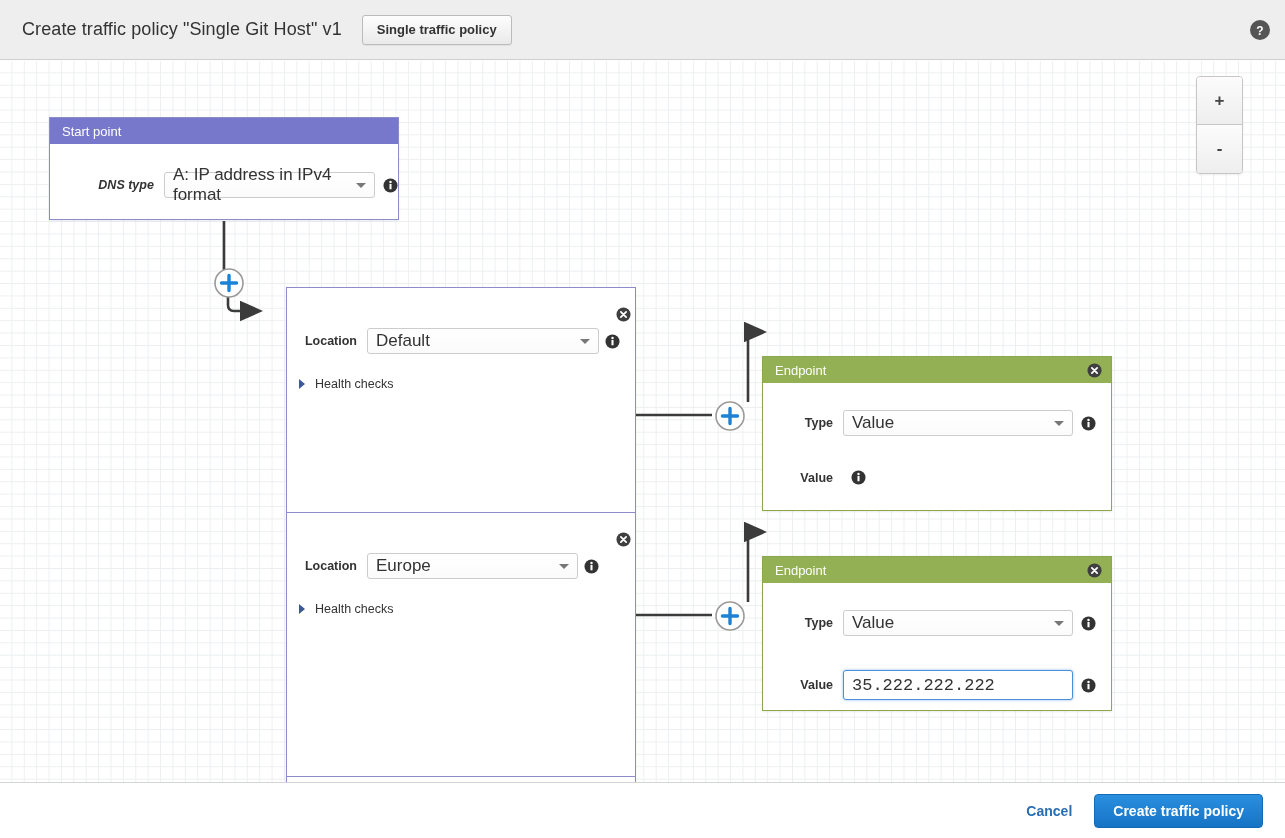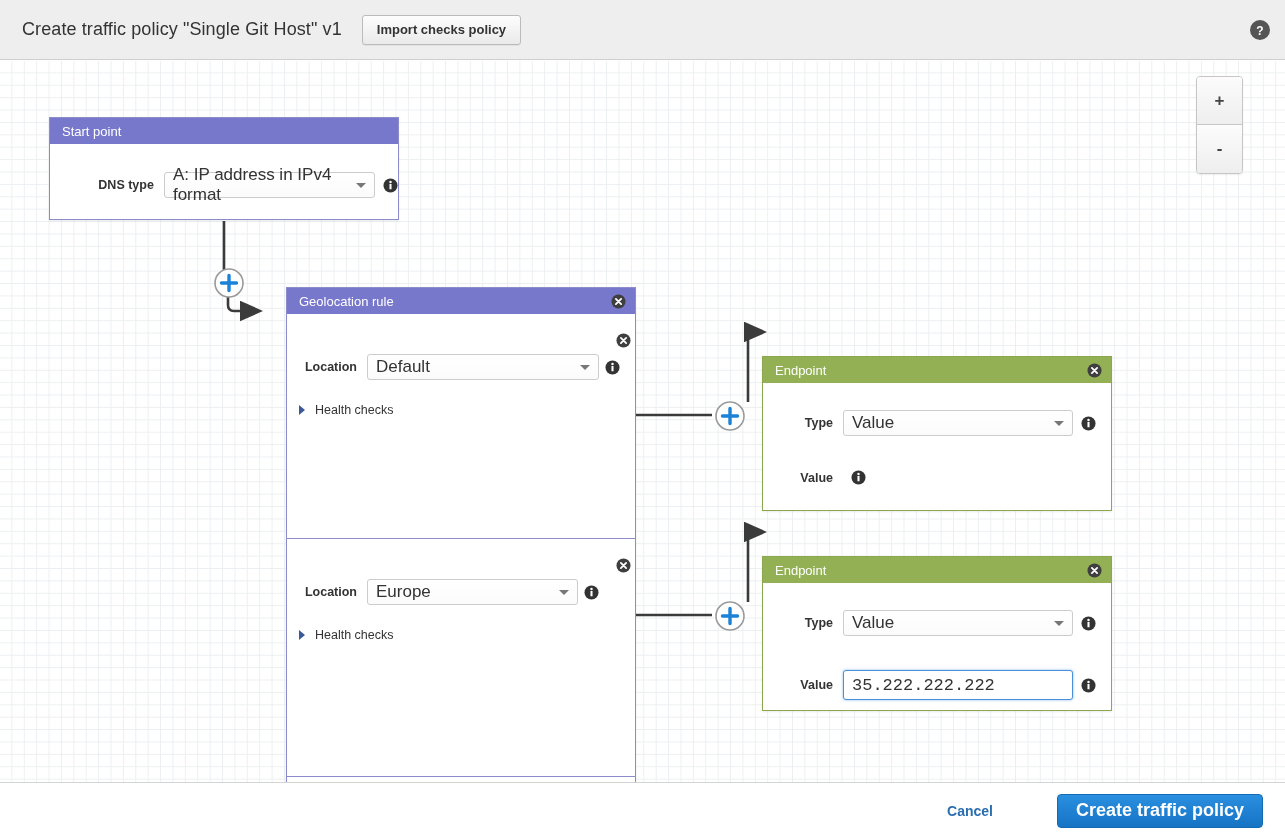--- a/index.html
+++ b/index.html
@@ -169,44 +169,42 @@
   }
 
   
   #bottombar {
     position: absolute; bottom: 0; left: 0;
     width: 1285px; height: 56px;
     background: #ffffff;
     border-top: 1px solid #d4d4d4;
     display: flex; align-items: center; justify-content: flex-end;
     padding-right: 22px;
-    gap: 18px;
   }
   #cancel-link {
     color: #2a6db0; font-size: 14px; font-weight: bold;
     margin-right: 22px; cursor: pointer;
   }
   #create-btn {
     height: 34px; padding: 0 18px;
-    font-size: 18px; font-weight: bold;
+    font-size: 14px; font-weight: bold;
     color: #ffffff;
     background: linear-gradient(to bottom,#2a8fe0 0%, #1673c4 100%);
     border: 1px solid #156bb3;
     border-radius: 4px;
     cursor: pointer;
     font-family: "Liberation Sans", sans-serif;
-    margin-left: 24px;
   }
 </style>
 </head>
 <body>
 
 <div id="topbar">
   <span id="page-title">Create traffic policy "Single Git Host" v1</span>
-  <button id="import-btn">Import checks policy</button>
+  <button id="import-btn">Single traffic policy</button>
   <span id="help-icon">
     <svg width="22" height="22" viewBox="0 0 22 22">
       <circle cx="11" cy="11" r="10" fill="#555555"></circle>
       <text x="11" y="15.5" font-size="12" font-weight="bold" fill="#ffffff" text-anchor="middle" font-family="Liberation Sans, sans-serif">?</text>
     </svg>
   </span>
 </div>
 
 <div id="canvas">
 
@@ -246,45 +244,36 @@
       <circle cx="16" cy="16" r="14" fill="#ffffff" stroke="#9a9a9a" stroke-width="1.6"></circle>
       <path d="M16,8.5 L16,23.5 M8.5,16 L23.5,16" stroke="#1b82d6" stroke-width="3.4" stroke-linecap="round"></path>
     </svg>
   </div>
 
   <div class="node" style="left:49px; top:56px; width:350px; height:103px;">
     <div class="node-header">
       <span>Start point</span>
     </div>
     <div class="row" style="margin-top:28px;">
-      <div class="field-label" style="width:123px;">DNS type</div>
+      <div class="field-label" style="width:123px;font-style:italic;">DNS type</div>
       <div class="select" style="width:228px;">
         <span>A: IP address in IPv4 format</span>
         <span class="caret"></span>
       </div>
       <span class="info-icon" style="margin-left:8px;">
         <svg width="15" height="15" viewBox="0 0 16 16">
           <circle cx="8" cy="8" r="7.5" fill="#333333"></circle>
           <circle cx="8" cy="4.2" r="1.3" fill="#ffffff"></circle>
           <rect x="6.9" y="6.4" width="2.2" height="5.6" fill="#ffffff"></rect>
         </svg>
       </span>
     </div>
   </div>
 
   <div class="node" style="left:286px; top:226px; width:350px; height:530px;">
-    <div class="node-header">
-      <span>Geolocation rule</span>
-      <span class="close-icon" style="position:absolute;right:9px;top:6px;">
-        <svg width="15" height="15" viewBox="0 0 16 16">
-          <circle cx="8" cy="8" r="7.5" fill="#3f3f3f"></circle>
-          <path d="M5.2,5.2 L10.8,10.8 M10.8,5.2 L5.2,10.8" stroke="#ffffff" stroke-width="1.9" stroke-linecap="round"></path>
-        </svg>
-      </span>
-    </div>
 
     <div style="position:relative;height:224px;">
       <span class="close-icon" style="position:absolute;right:4px;top:19px;">
         <svg width="15" height="15" viewBox="0 0 16 16">
           <circle cx="8" cy="8" r="7.5" fill="#3f3f3f"></circle>
           <path d="M5.2,5.2 L10.8,10.8 M10.8,5.2 L5.2,10.8" stroke="#ffffff" stroke-width="1.9" stroke-linecap="round"></path>
         </svg>
       </span>
       <div class="row" style="padding-top:40px;">
         <div class="field-label" style="width:80px;">Location</div>

